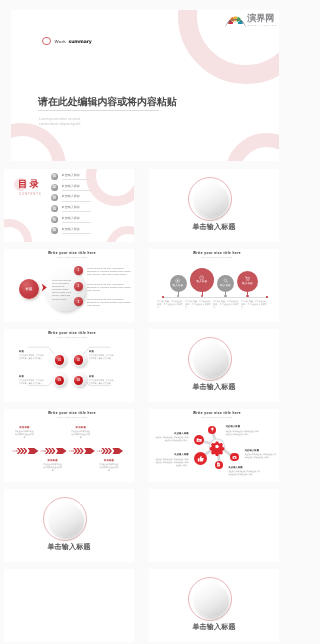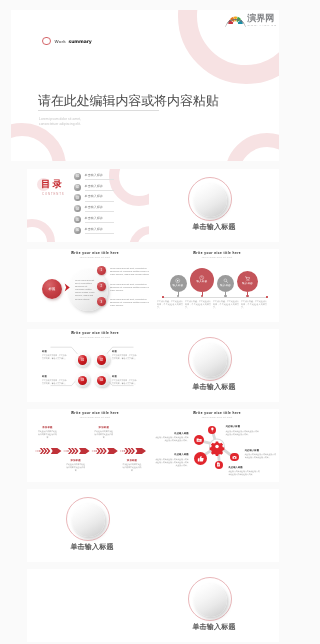--- a/index.html
+++ b/index.html
@@ -2,37 +2,37 @@
 <html><head>
 <meta charset="utf-8">
 <style>
   *{box-sizing:border-box;margin:0;padding:0}
   html,body{width:290px;height:644px}
   body{background:#fafafa;font-family:"Liberation Sans",sans-serif;-webkit-font-smoothing:antialiased;}
   .sheet{position:relative;width:290px;height:644px;overflow:hidden;background:#fafafa}
   .slide{position:absolute;background:#fff;overflow:hidden}
   .hero{left:11px;top:10px;width:268px;height:151px}
   .s{width:130px;height:73px}
-  .cl{left:27px}.cr{left:149px}
+  .cl{left:4px}.cr{left:149px}
   .r2{top:169px}.r3{top:249px}.r4{top:329px}.r5{top:409px}.r6{top:489px}.r7{top:569px}
 
   
   .cv-ring{position:absolute;border-radius:50%;border:10px solid #f7e2e3}
   .cv-ring-a{left:167px;top:-62px;width:136px;height:136px;border-width:19px}
   .cv-ring-b{left:-33px;top:113px;width:88px;height:88px;border-width:13px}
   .cv-ring-c{left:214px;top:123px;width:84px;height:84px;border-width:14px}
   .cv-eyebrow{position:absolute;left:31px;top:26.5px;display:flex;align-items:center;height:9px}
   .cv-o{width:8.6px;height:8.6px;border-radius:50%;border:1.8px solid #d4666a;display:inline-block;margin-right:4px;flex:none}
   .cv-e1{font-size:4.4px;color:#6d6d6d;font-weight:700;letter-spacing:.1px;margin-right:2.6px}
   .cv-e2{font-size:4.6px;color:#171717;font-weight:700;letter-spacing:-.1px;font-family:"DejaVu Sans",sans-serif}
   .cv-t1,.cv-t2{position:absolute;left:32px;color:#c4262c;font-family:"Liberation Serif",serif;font-weight:700;font-size:18.5px;letter-spacing:.2px;line-height:1;white-space:nowrap}
   .cv-t1{top:47px}
   .cv-t2{top:69px}
   .cv-sub{position:absolute;left:27px;top:82px;width:121px;border-bottom:.8px solid #dcdcdc;padding-bottom:2px;text-align:center;line-height:1}
-  .cv-sub span{font-size:13px;color:#4a4a4a;font-family:"Liberation Serif",serif;font-weight:400;letter-spacing:-.1px;white-space:nowrap}
+  .cv-sub span{font-size:10px;color:#4a4a4a;font-family:"Liberation Serif",serif;font-weight:700;letter-spacing:-.1px;white-space:nowrap}
   .cv-lat{position:absolute;left:28px;top:107px;font-size:3.3px;color:#c3c3c3;line-height:1.62;letter-spacing:.05px}
   .cv-logo{position:absolute;right:2px;top:4px;display:flex;align-items:center;gap:0}
   .cv-fan{width:21px;height:13.3px;display:block;margin-right:1px}
   .cv-logo-tx{display:flex;flex-direction:column;align-items:flex-start;line-height:1}
   .cv-logo-cn{font-size:9px;color:#808285;font-weight:700;letter-spacing:0}
   .cv-logo-py{font-size:2.5px;color:#a8a8a8;letter-spacing:1.05px;margin-top:1.5px}
 
   
   .tc-ring{position:absolute;border-radius:50%;border:9px solid #f7e2e4}
   .tc-ring-a{left:82px;top:-23px;width:60px;height:60px;border-width:10px}

